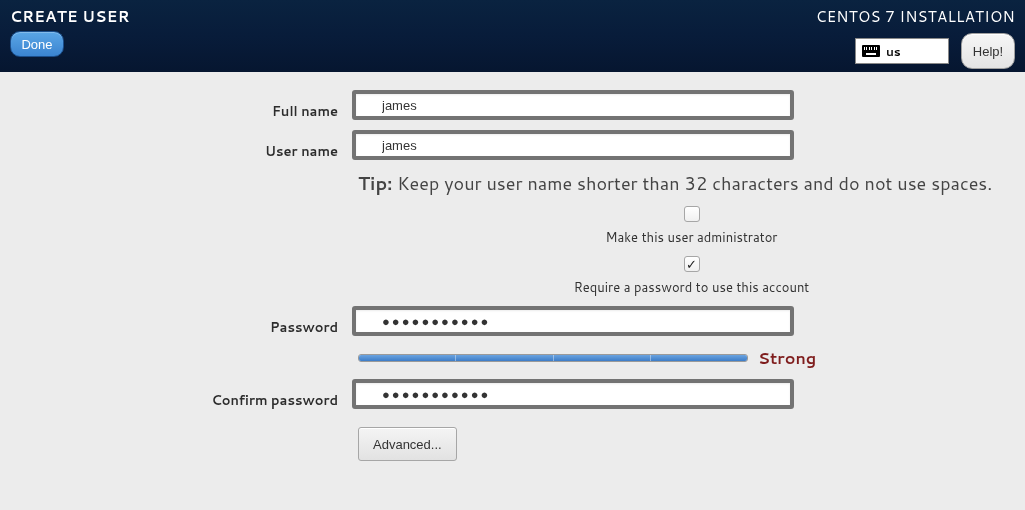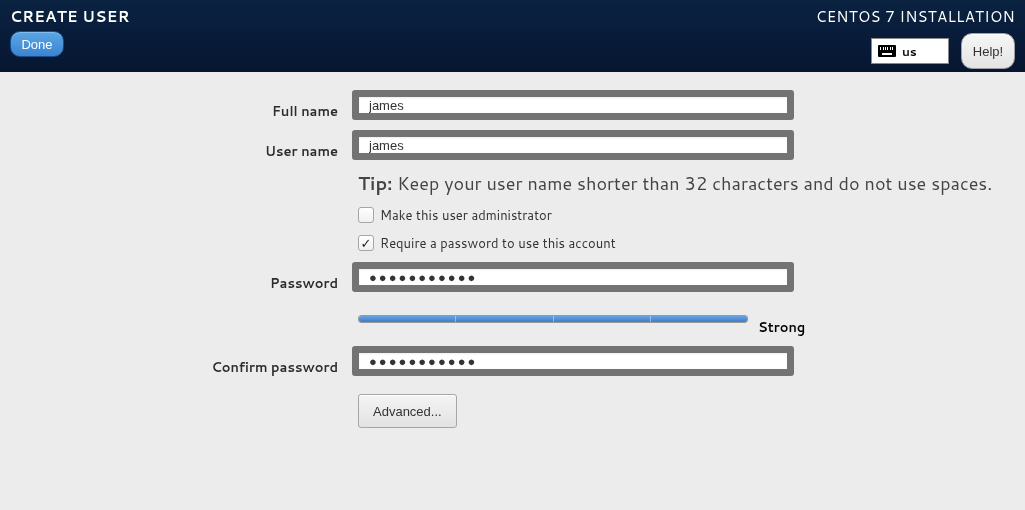--- a/index.html
+++ b/index.html
@@ -47,21 +47,21 @@
 }
 .header-controls {
   display: flex;
   gap: 12px;
   align-items: center;
 }
 .keyboard-indicator {
   background: #fff;
   color: #000;
   height: 26px;
-  width: 78px;
+  width: 94px;
   display: flex;
   align-items: center;
   gap: 6px;
   padding: 0 6px;
   font-size: 12px;
   font-weight: bold;
   border: 1px solid #888;
 }
 .kb-icon {
   width: 18px;
@@ -111,44 +111,45 @@
   font-size: 13px;
   color: #2c2c2c;
   font-weight: bold;
 }
 .field-col {
   width: 460px;
 }
 .text-input {
   width: 442px;
   height: 30px;
-  border: 7px solid #737373;
+  border: 4px solid #737373;
   border-radius: 3px;
   background: #fff;
-  padding: 0 10px;
+  padding: 0 26px;
   font-size: 13px;
   color: #333;
   box-shadow: inset 0 1px 2px rgba(0,0,0,0.08);
 }
 .tip-row {
   margin-left: 358px;
   font-size: 18px;
   color: #444;
   margin-top: 4px;
   margin-bottom: 10px;
 }
 .tip-row .tip-label { font-weight: bold; }
 .checkbox-row {
   margin-left: 358px;
   display: flex;
   align-items: center;
   gap: 6px;
   font-size: 13px;
   color: #333;
   margin-bottom: 10px;
+  flex-direction: column;
 }
 .chk {
   width: 16px;
   height: 16px;
   border: 1px solid #a6a6a6;
   border-radius: 3px;
   background: linear-gradient(to bottom, #fff, #f0f0f0);
   display: inline-flex;
   align-items: center;
   justify-content: center;
@@ -178,24 +179,23 @@
   display: flex;
   overflow: hidden;
 }
 .strength-seg {
   flex: 1;
   background: linear-gradient(to bottom, #6aa3e0, #3d7dc8);
   border-right: 1px solid rgba(255,255,255,0.4);
 }
 .strength-seg:last-child { border-right: none; }
 .strength-label {
-  font-size: 13px;
-  font-weight: bold;
-  color: #000000;
-  margin-top: 16px;
+  font-size: 16px;
+  font-weight: bold;
+  color: #7f1d1d;
 }
 .advanced-btn {
   margin-left: 358px;
   margin-top: 8px;
   height: 34px;
   padding: 0 14px;
   background: linear-gradient(to bottom, #f4f4f4, #e2e2e2);
   border: 1px solid #a6a6a6;
   border-radius: 3px;
   font-size: 13px;

